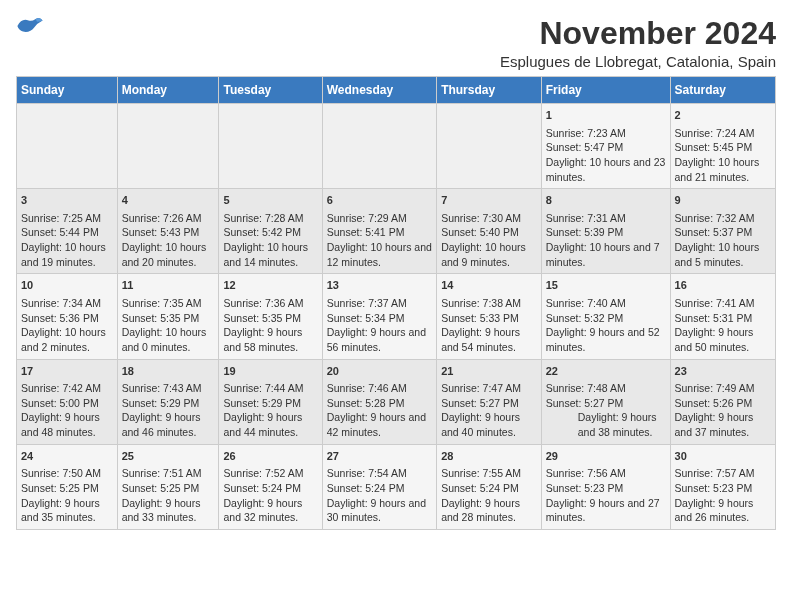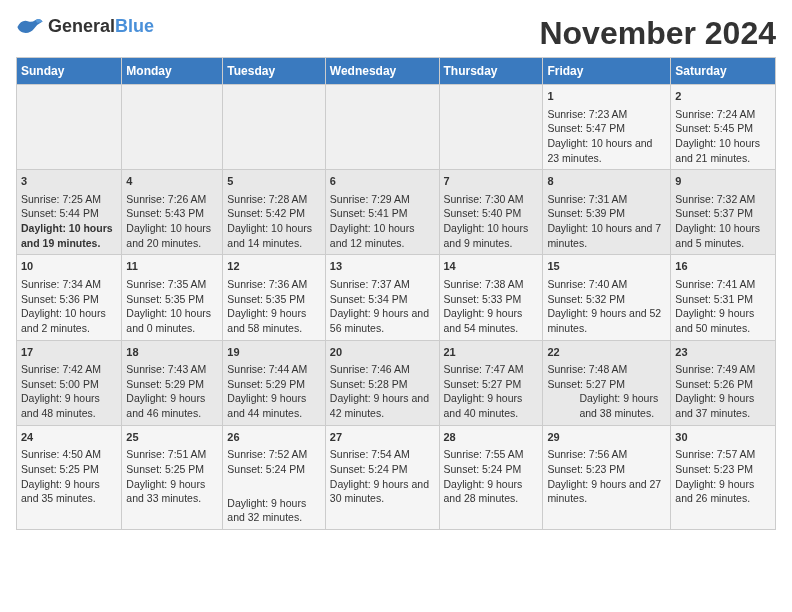--- a/index.html
+++ b/index.html
@@ -90,28 +90,24 @@
   </style>
 </head>
 <body>
 
 <div class="header-area">
   <div class="logo">
     <svg class="logo-bird" viewBox="0 0 40 28" xmlns="http://www.w3.org/2000/svg">
       <path d="M2,14 Q8,2 18,6 Q22,8 28,4 Q34,0 38,6 Q30,10 26,16 Q20,24 10,22 Q4,20 2,14 Z" fill="#3a7abf"></path>
       <path d="M28,4 Q34,0 38,6 Q34,8 30,8 Z" fill="#5a9ad9"></path>
     </svg>
-    <div>
-      <div>
-        <span class="logo-text-general">General</span><span class="logo-text-blue">Blue</span>
-      </div>
-    </div>
   </div>
   <div class="title-area">
     <div class="main-title">November 2024</div>
+    <div class="subtitle">Esplugues de Llobregat, Catalonia, Spain</div>
   </div>
 </div>
 
 <table>
   <thead>
     <tr>
     <th>Sunday</th>
         <th>Monday</th>
         <th>Tuesday</th>
         <th>Wednesday</th>
@@ -138,21 +134,21 @@
           <span style="display: block;">Sunrise: 7:24 AM</span>
           <span style="display: block;">Sunset: 5:45 PM</span>
           <span style="display: block;">Daylight: 10 hours and 21 minutes.</span>
         </td>
       </tr>
       <tr>
         <td>
           <span class="day-num">3</span>
           <span style="display: block;">Sunrise: 7:25 AM</span>
           <span style="display: block;">Sunset: 5:44 PM</span>
-          <span style="display: block; font-weight: bold;">Daylight: 10 hours and 19 minutes.</span>
+          <span style="display: block;">Daylight: 10 hours and 19 minutes.</span>
         </td>
         <td>
           <span class="day-num">4</span>
           <span style="display: block;">Sunrise: 7:26 AM</span>
           <span style="display: block;">Sunset: 5:43 PM</span>
           <span style="display: block;">Daylight: 10 hours and 20 minutes.</span>
         </td>
         <td>
           <span class="day-num">5</span>
           <span style="display: block;">Sunrise: 7:28 AM</span>
@@ -268,35 +264,35 @@
         <td>
           <span class="day-num">23</span>
           <span style="display: block;">Sunrise: 7:49 AM</span>
           <span style="display: block;">Sunset: 5:26 PM</span>
           <span style="display: block;">Daylight: 9 hours and 37 minutes.</span>
         </td>
       </tr>
       <tr>
         <td>
           <span class="day-num">24</span>
-          <span style="display: block;">Sunrise: 4:50 AM</span>
+          <span style="display: block;">Sunrise: 7:50 AM</span>
           <span style="display: block;">Sunset: 5:25 PM</span>
           <span style="display: block;">Daylight: 9 hours and 35 minutes.</span>
         </td>
         <td>
           <span class="day-num">25</span>
           <span style="display: block;">Sunrise: 7:51 AM</span>
           <span style="display: block;">Sunset: 5:25 PM</span>
           <span style="display: block;">Daylight: 9 hours and 33 minutes.</span>
         </td>
         <td>
           <span class="day-num">26</span>
           <span style="display: block;">Sunrise: 7:52 AM</span>
           <span style="display: block;">Sunset: 5:24 PM</span>
-          <span style="display: block; margin-top: 19px;">Daylight: 9 hours and 32 minutes.</span>
+          <span style="display: block;">Daylight: 9 hours and 32 minutes.</span>
         </td>
         <td>
           <span class="day-num">27</span>
           <span style="display: block;">Sunrise: 7:54 AM</span>
           <span style="display: block;">Sunset: 5:24 PM</span>
           <span style="display: block;">Daylight: 9 hours and 30 minutes.</span>
         </td>
         <td>
           <span class="day-num">28</span>
           <span style="display: block;">Sunrise: 7:55 AM</span>

